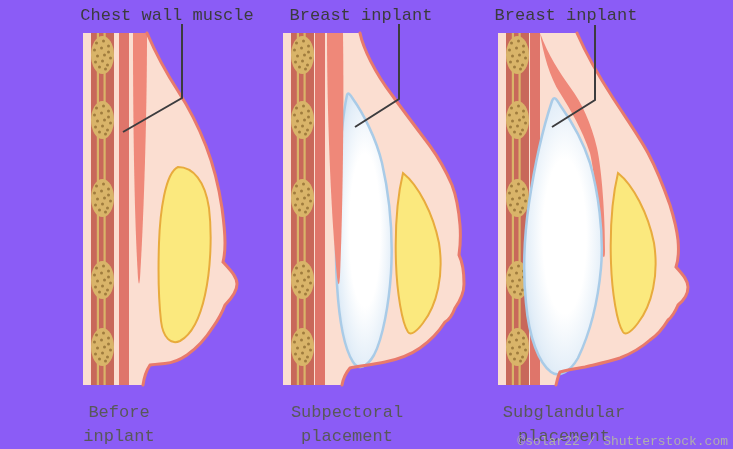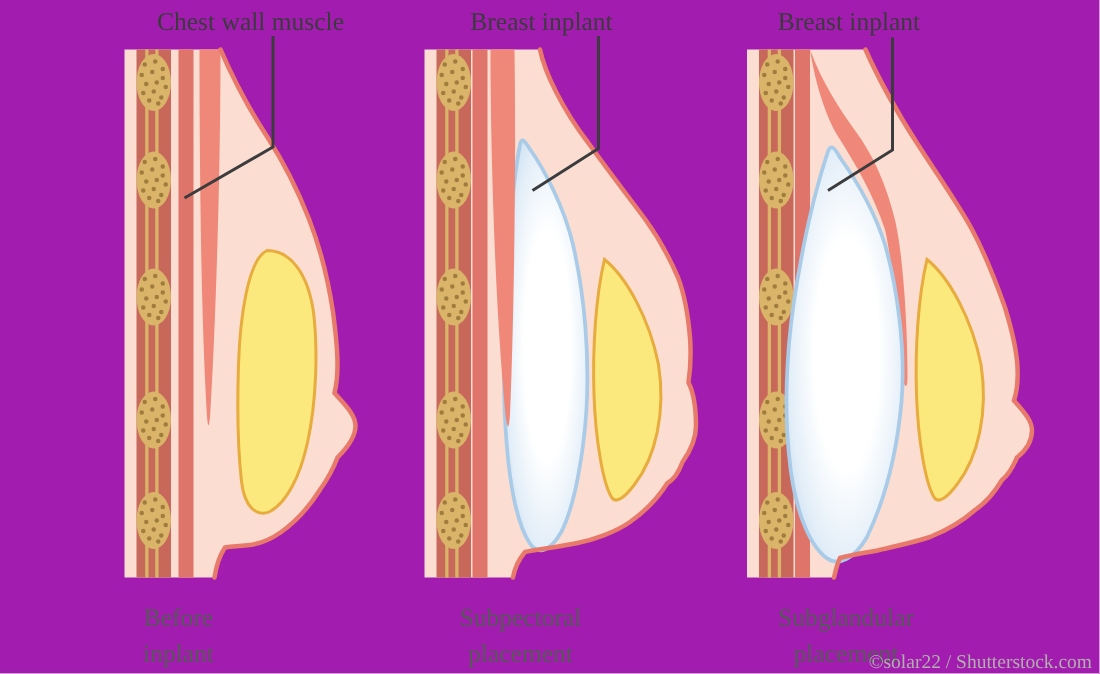--- a/index.html
+++ b/index.html
@@ -1,17 +1,17 @@
 <!DOCTYPE html>
 <html><head>
 <meta charset="utf-8">
 <style>
   html,body{margin:0;padding:0;background:#ffffff;}
-  .stage{position:relative;width:733px;height:449px;background:#a21caf;overflow:hidden;
-         font-family:Liberation Serif, serif;}
+  .stage{position:relative;width:733px;height:449px;background:#8b5cf6;overflow:hidden;
+         font-family:Liberation Mono, monospace;}
   svg{display:block;}
   .skin-fill{fill:#FBDED1;stroke:none;}
   .outline-stroke{fill:none;stroke:#E87A6C;stroke-width:3;stroke-linecap:round;}
   .column-base{fill:#C8685A;}
   .tan-line{fill:#D9B469;}
   .vertebra{fill:#D9B469;}
   .dot{fill:#A07C3E;}
   .stripe{fill:#DF756A;}
   .muscle{fill:#EF8879;}
   .gland{fill:#FBE97E;stroke:#E8AB3D;stroke-width:2;}

